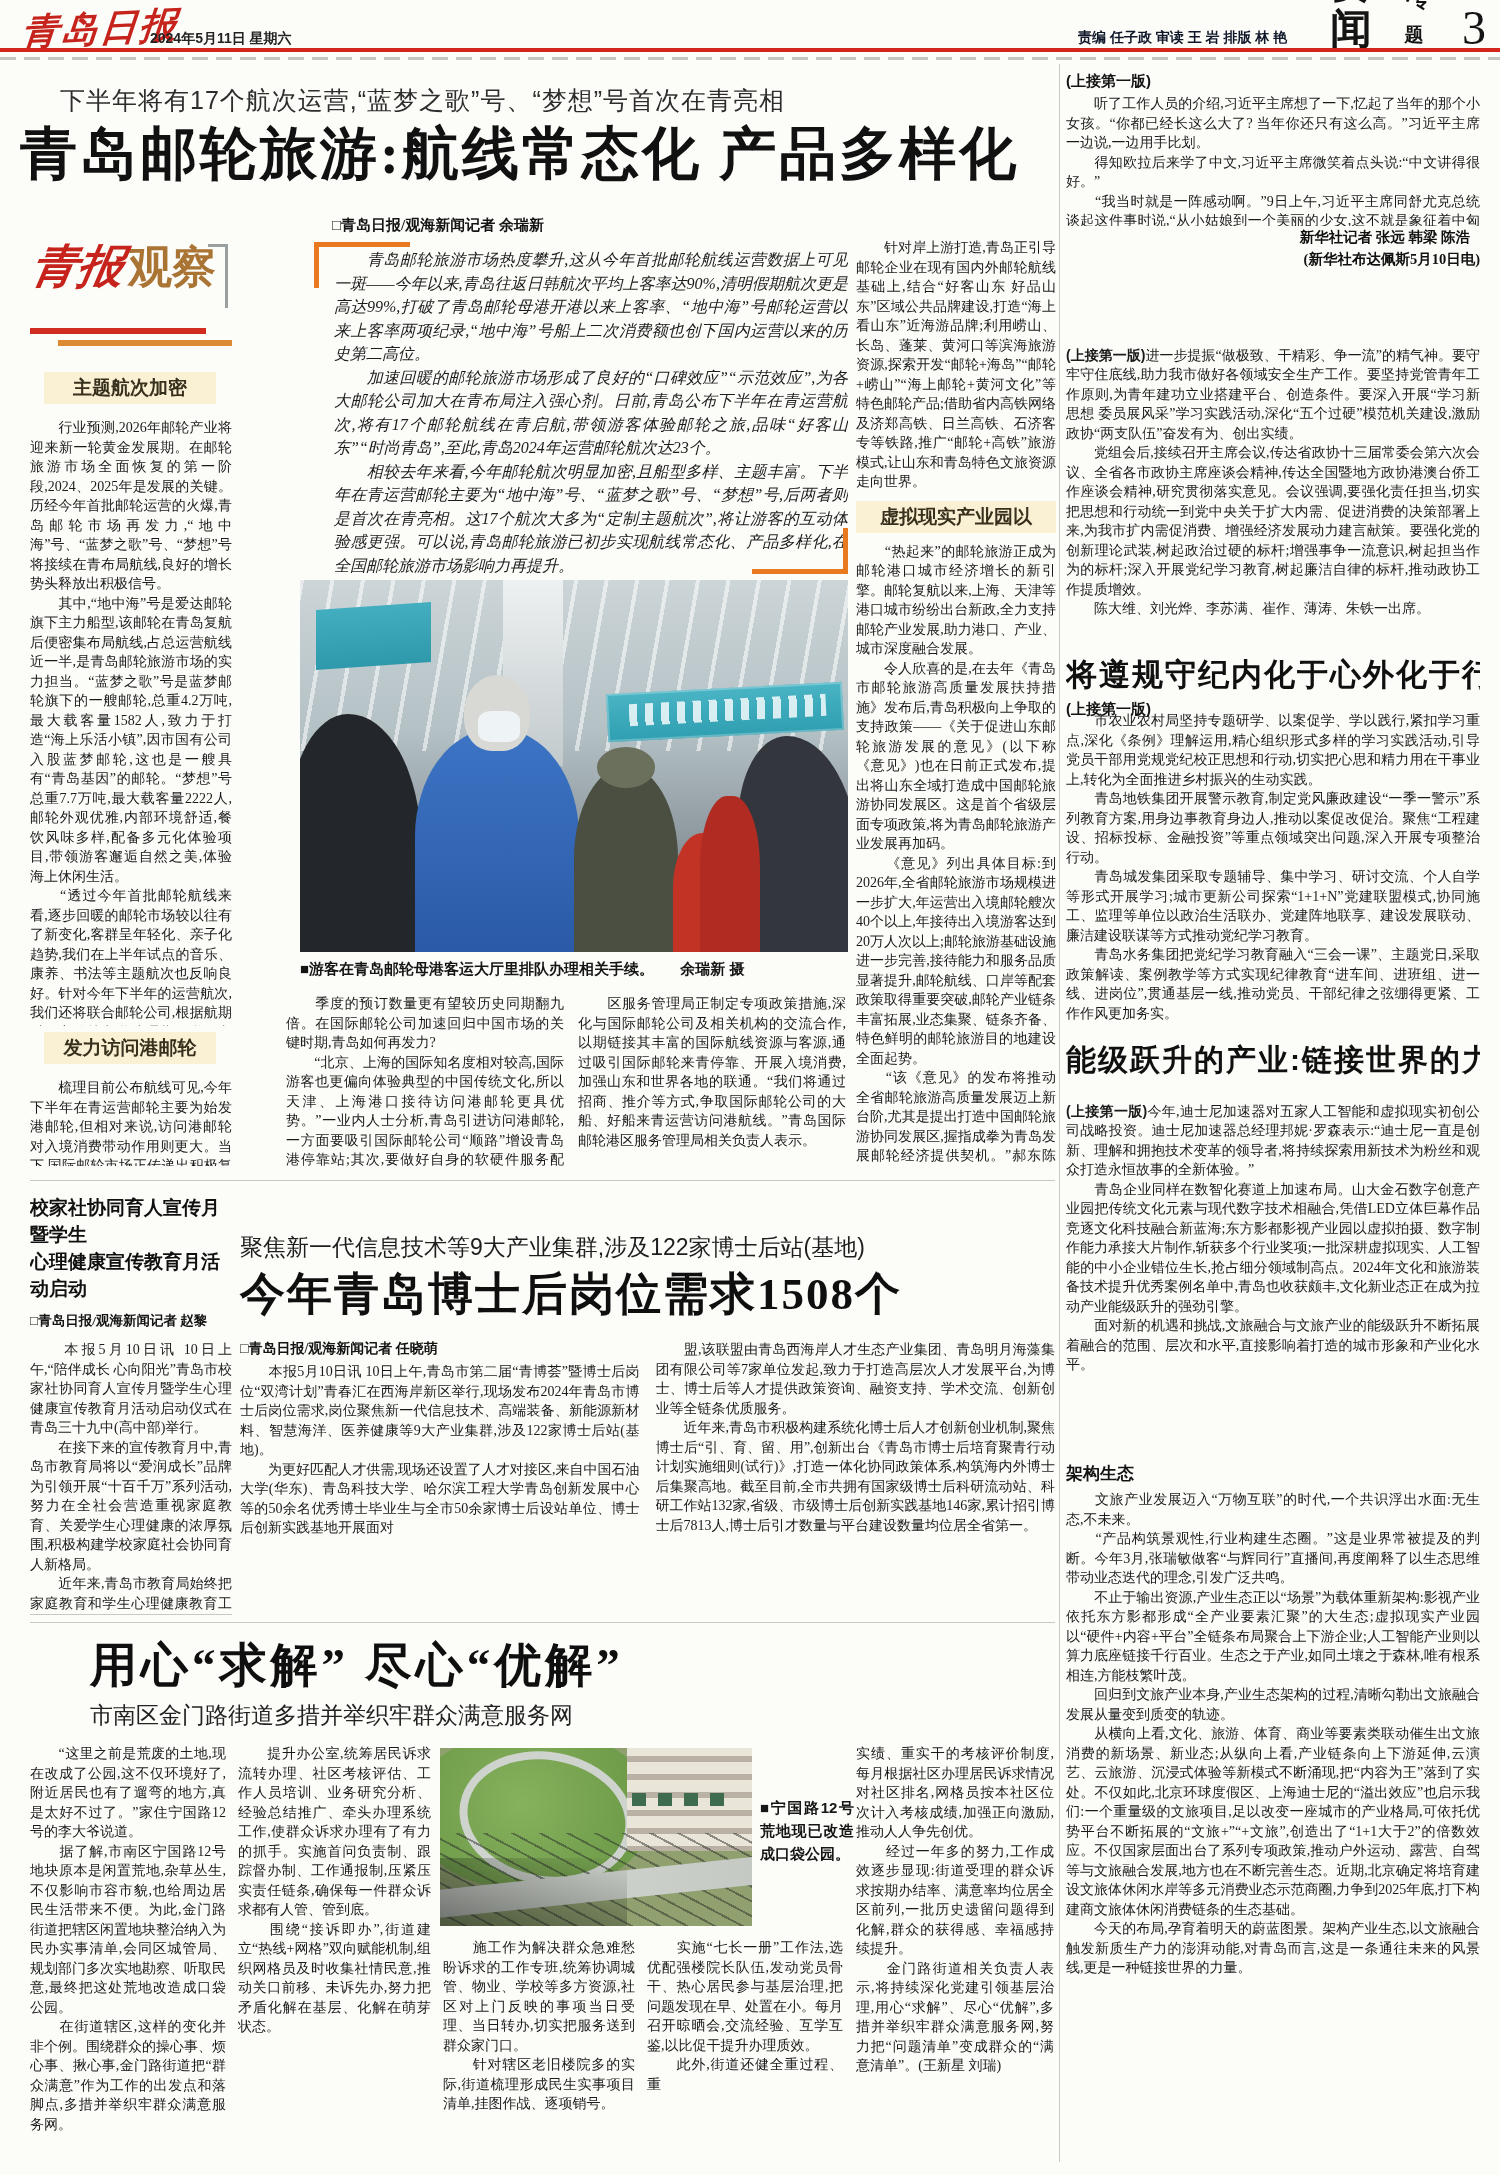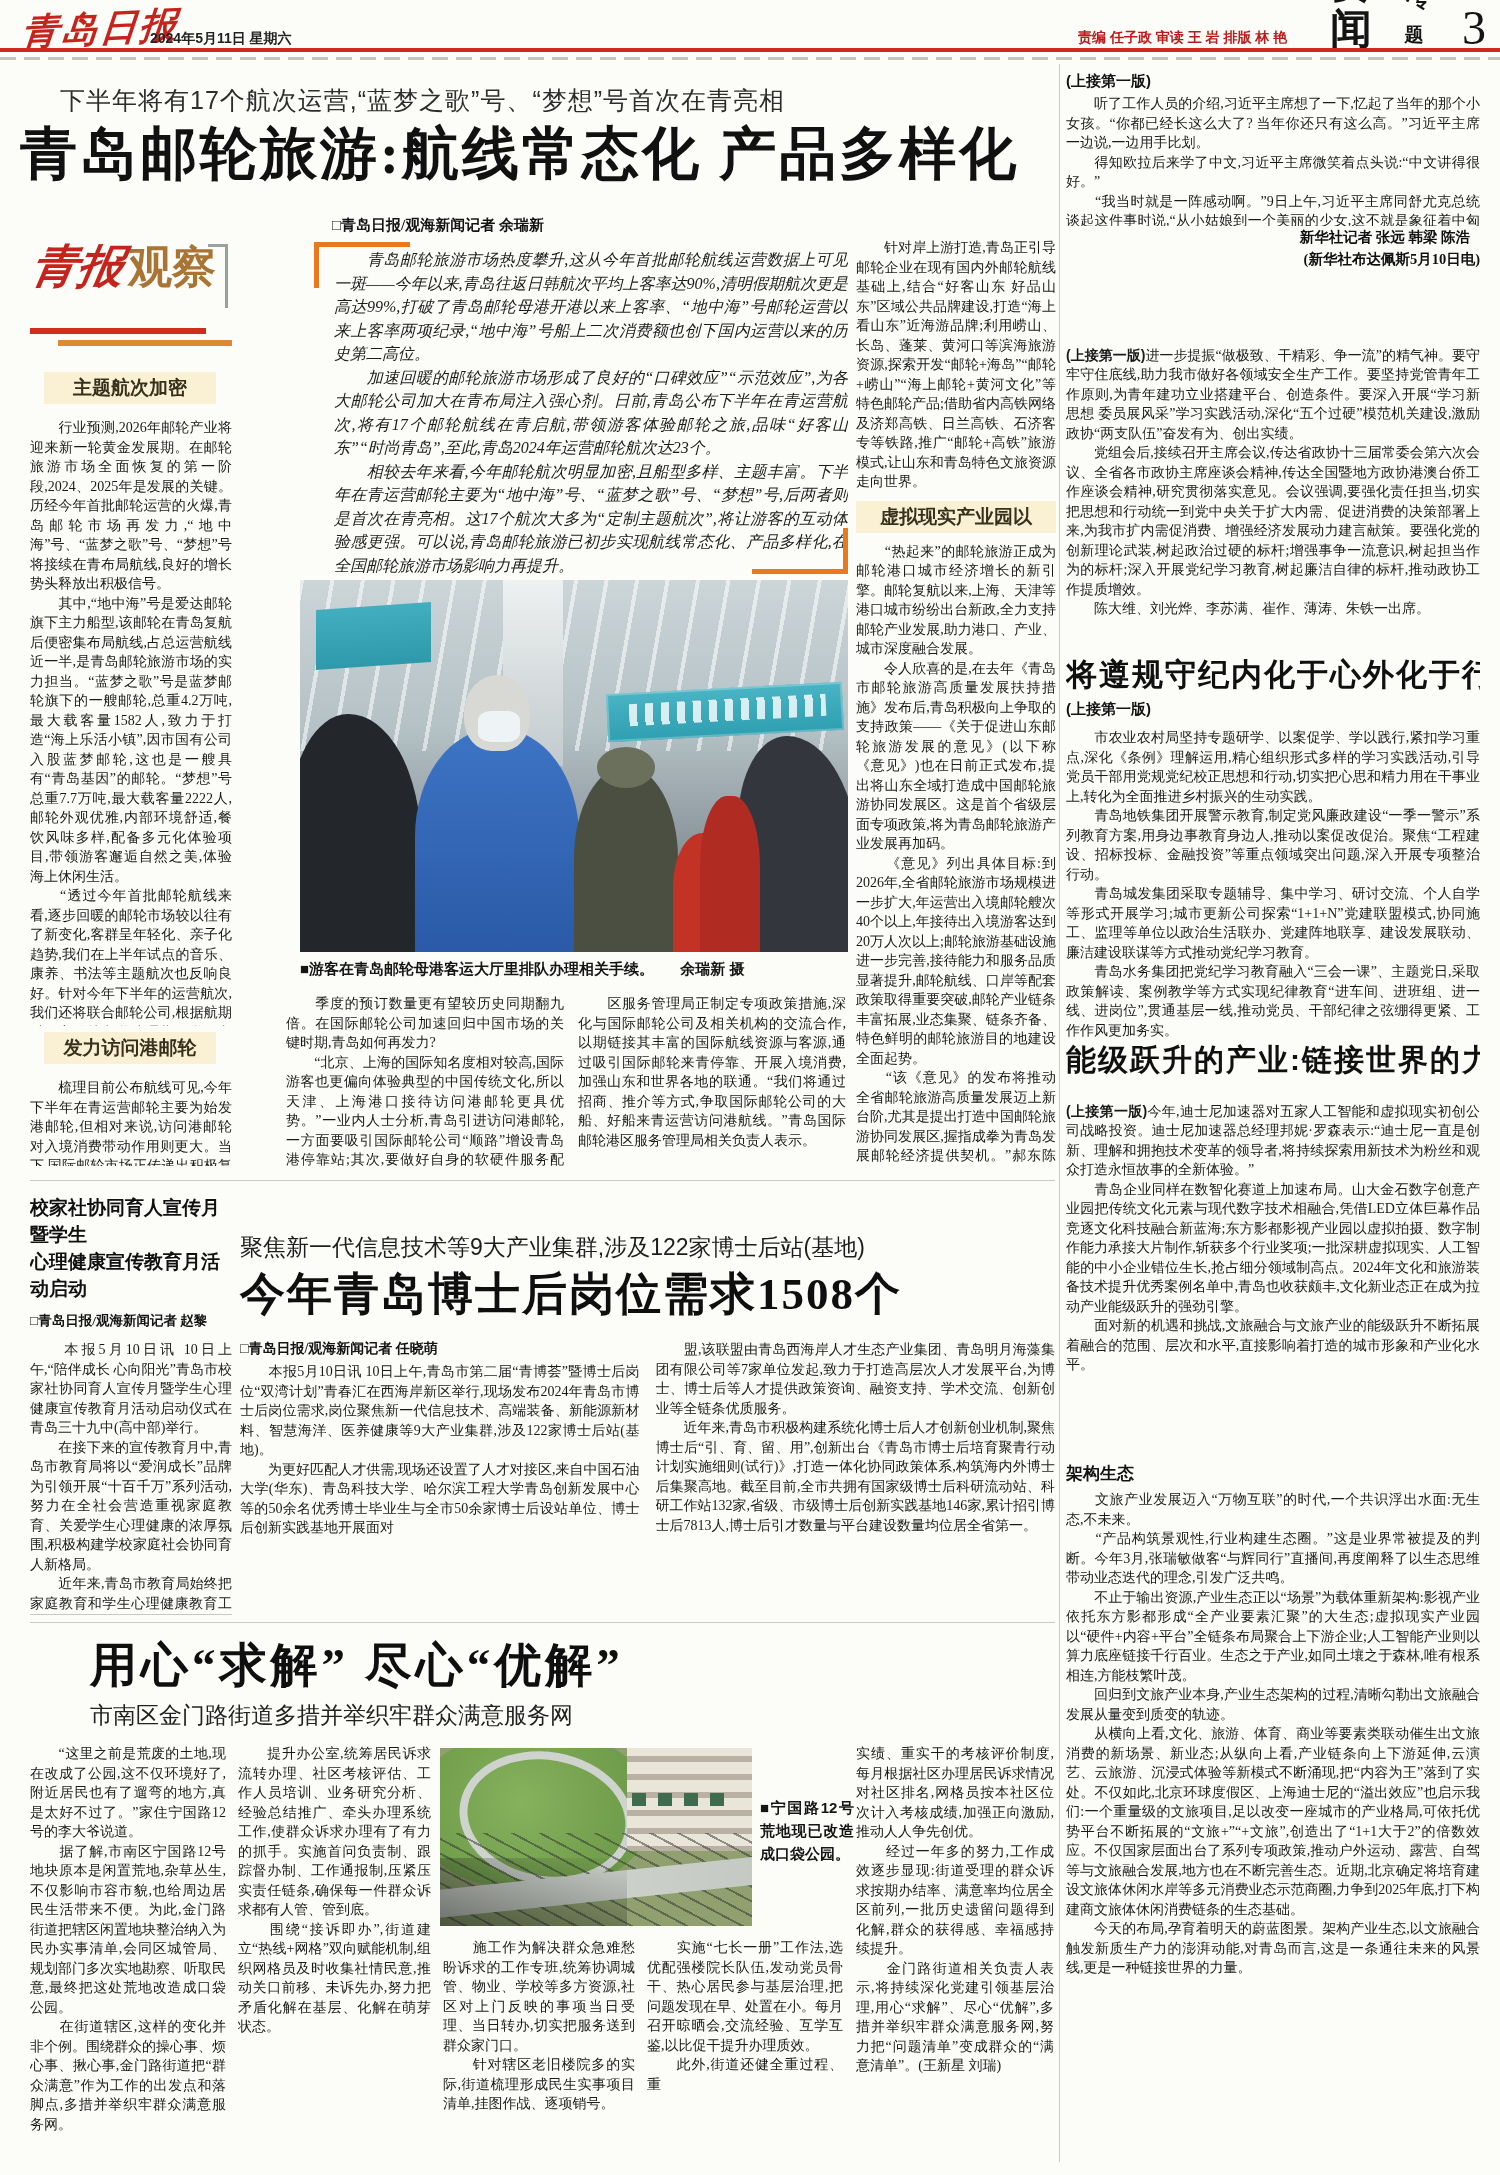--- a/index.html
+++ b/index.html
@@ -18,21 +18,21 @@
 .caption{font-family:"Liberation Sans",sans-serif;font-weight:bold;font-size:15px;color:#151515}
 </style>
 </head>
 <body>
 
 <div class="page">
 
   <div class="abs" style="left:0;top:0;width:1500px;height:56px">
     <div class="abs" style="left:22px;top:4px;font-size:37px;font-weight:900;font-style:italic;color:#c5231c;transform:skewX(-8deg) rotate(-3deg);letter-spacing:2px">青岛日报</div>
     <div class="abs sans" style="left:150px;top:30px;font-size:14px;font-weight:bold;color:#222">2024年5月11日  星期六</div>
-    <div class="abs sans" style="left:1078px;top:29px;font-size:14px;font-weight:bold;color:#b91c1c">责编 任子政  审读 王 岩  排版 林 艳</div>
+    <div class="abs sans" style="left:1078px;top:29px;font-size:14px;font-weight:bold;color:#0f172a">责编 任子政  审读 王 岩  排版 林 艳</div>
     <div class="abs" style="left:1330px;top:0;width:170px;height:52px;display:flex;align-items:flex-end;justify-content:flex-end;padding-right:14px">
       <span style="font-size:42px;font-weight:900;line-height:46px">要闻</span>
       <span style="font-size:19px;font-weight:700;line-height:34px">·专题</span>
       <span style="font-size:48px;font-weight:400;line-height:48px;margin-left:18px">3</span>
     </div>
   </div>
   <div class="abs" style="left:0;top:48px;width:1500px;height:4px;background:#d3271c"></div>
   <div class="abs" style="left:0;top:57px;width:1500px;height:3px;background:repeating-linear-gradient(90deg,#c4c4c0 0 16px,transparent 16px 24px)"></div>
   <div class="abs hairline" style="left:1059px;top:64px;width:1px;height:2098px"></div>
 
@@ -165,21 +165,21 @@
     <div class="sign" style="position:absolute;right:0;top:186px">(新华社布达佩斯5月10日电)</div>
 
     <div class="body" style="position:absolute;left:0;top:262px;width:414px;height:328px">
       <span class="leadin">(上接第一版)</span><span>进一步提振“做极致、干精彩、争一流”的精气神。要守牢守住底线,助力我市做好各领域安全生产工作。要坚持党管青年工作原则,为青年建功立业搭建平台、创造条件。要深入开展“学习新思想 委员展风采”学习实践活动,深化“五个过硬”模范机关建设,激励政协“两支队伍”奋发有为、创出实绩。
 　　党组会后,接续召开主席会议,传达省政协十三届常委会第六次会议、全省各市政协主席座谈会精神,传达全国暨地方政协港澳台侨工作座谈会精神,研究贯彻落实意见。会议强调,要强化责任担当,切实把思想和行动统一到党中央关于扩大内需、促进消费的决策部署上来,为我市扩内需促消费、增强经济发展动力建言献策。要强化党的创新理论武装,树起政治过硬的标杆;增强事争一流意识,树起担当作为的标杆;深入开展党纪学习教育,树起廉洁自律的标杆,推动政协工作提质增效。
 　　陈大维、刘光烨、李苏满、崔作、薄涛、朱铁一出席。</span>
     </div>
 
     <div class="rail-head" style="position:absolute;left:0;top:590px;width:414px;font-size:31px">将遵规守纪内化于心外化于行</div>
     <div class="leadin" style="position:absolute;left:0;top:636px;font-size:15px">(上接第一版)</div>
-    <div class="body" style="position:absolute;left:0;top:664px;width:414px;height:312px">　　市农业农村局坚持专题研学、以案促学、学以践行,紧扣学习重点,深化《条例》理解运用,精心组织形式多样的学习实践活动,引导党员干部用党规党纪校正思想和行动,切实把心思和精力用在干事业上,转化为全面推进乡村振兴的生动实践。
+    <div class="body" style="position:absolute;left:0;top:647px;width:414px;height:312px">　　市农业农村局坚持专题研学、以案促学、学以践行,紧扣学习重点,深化《条例》理解运用,精心组织形式多样的学习实践活动,引导党员干部用党规党纪校正思想和行动,切实把心思和精力用在干事业上,转化为全面推进乡村振兴的生动实践。
 　　青岛地铁集团开展警示教育,制定党风廉政建设“一季一警示”系列教育方案,用身边事教育身边人,推动以案促改促治。聚焦“工程建设、招标投标、金融投资”等重点领域突出问题,深入开展专项整治行动。
 　　青岛城发集团采取专题辅导、集中学习、研讨交流、个人自学等形式开展学习;城市更新公司探索“1+1+N”党建联盟模式,协同施工、监理等单位以政治生活联办、党建阵地联享、建设发展联动、廉洁建设联谋等方式推动党纪学习教育。
 　　青岛水务集团把党纪学习教育融入“三会一课”、主题党日,采取政策解读、案例教学等方式实现纪律教育“进车间、进班组、进一线、进岗位”,贯通基层一线,推动党员、干部纪律之弦绷得更紧、工作作风更加务实。</div>
 
     <div class="rail-head sans" style="position:absolute;left:0;top:976px;width:414px;font-size:30px">能级跃升的产业:链接世界的力量</div>
     <div class="body" style="position:absolute;left:0;top:1018px;width:414px;height:372px">
       <span class="leadin">(上接第一版)</span><span>今年,迪士尼加速器对五家人工智能和虚拟现实初创公司战略投资。迪士尼加速器总经理邦妮·罗森表示:“迪士尼一直是创新、理解和拥抱技术变革的领导者,将持续探索用新技术为粉丝和观众打造永恒故事的全新体验。”
 　　青岛企业同样在数智化赛道上加速布局。山大金石数字创意产业园把传统文化元素与现代数字技术相融合,凭借LED立体巨幕作品竞逐文化科技融合新蓝海;东方影都影视产业园以虚拟拍摄、数字制作能力承接大片制作,斩获多个行业奖项;一批深耕虚拟现实、人工智能的中小企业错位生长,抢占细分领域制高点。2024年文化和旅游装备技术提升优秀案例名单中,青岛也收获颇丰,文化新业态正在成为拉动产业能级跃升的强劲引擎。
 　　面对新的机遇和挑战,文旅融合与文旅产业的能级跃升不断拓展着融合的范围、层次和水平,直接影响着打造的城市形象和产业化水平。</span>
     </div>

